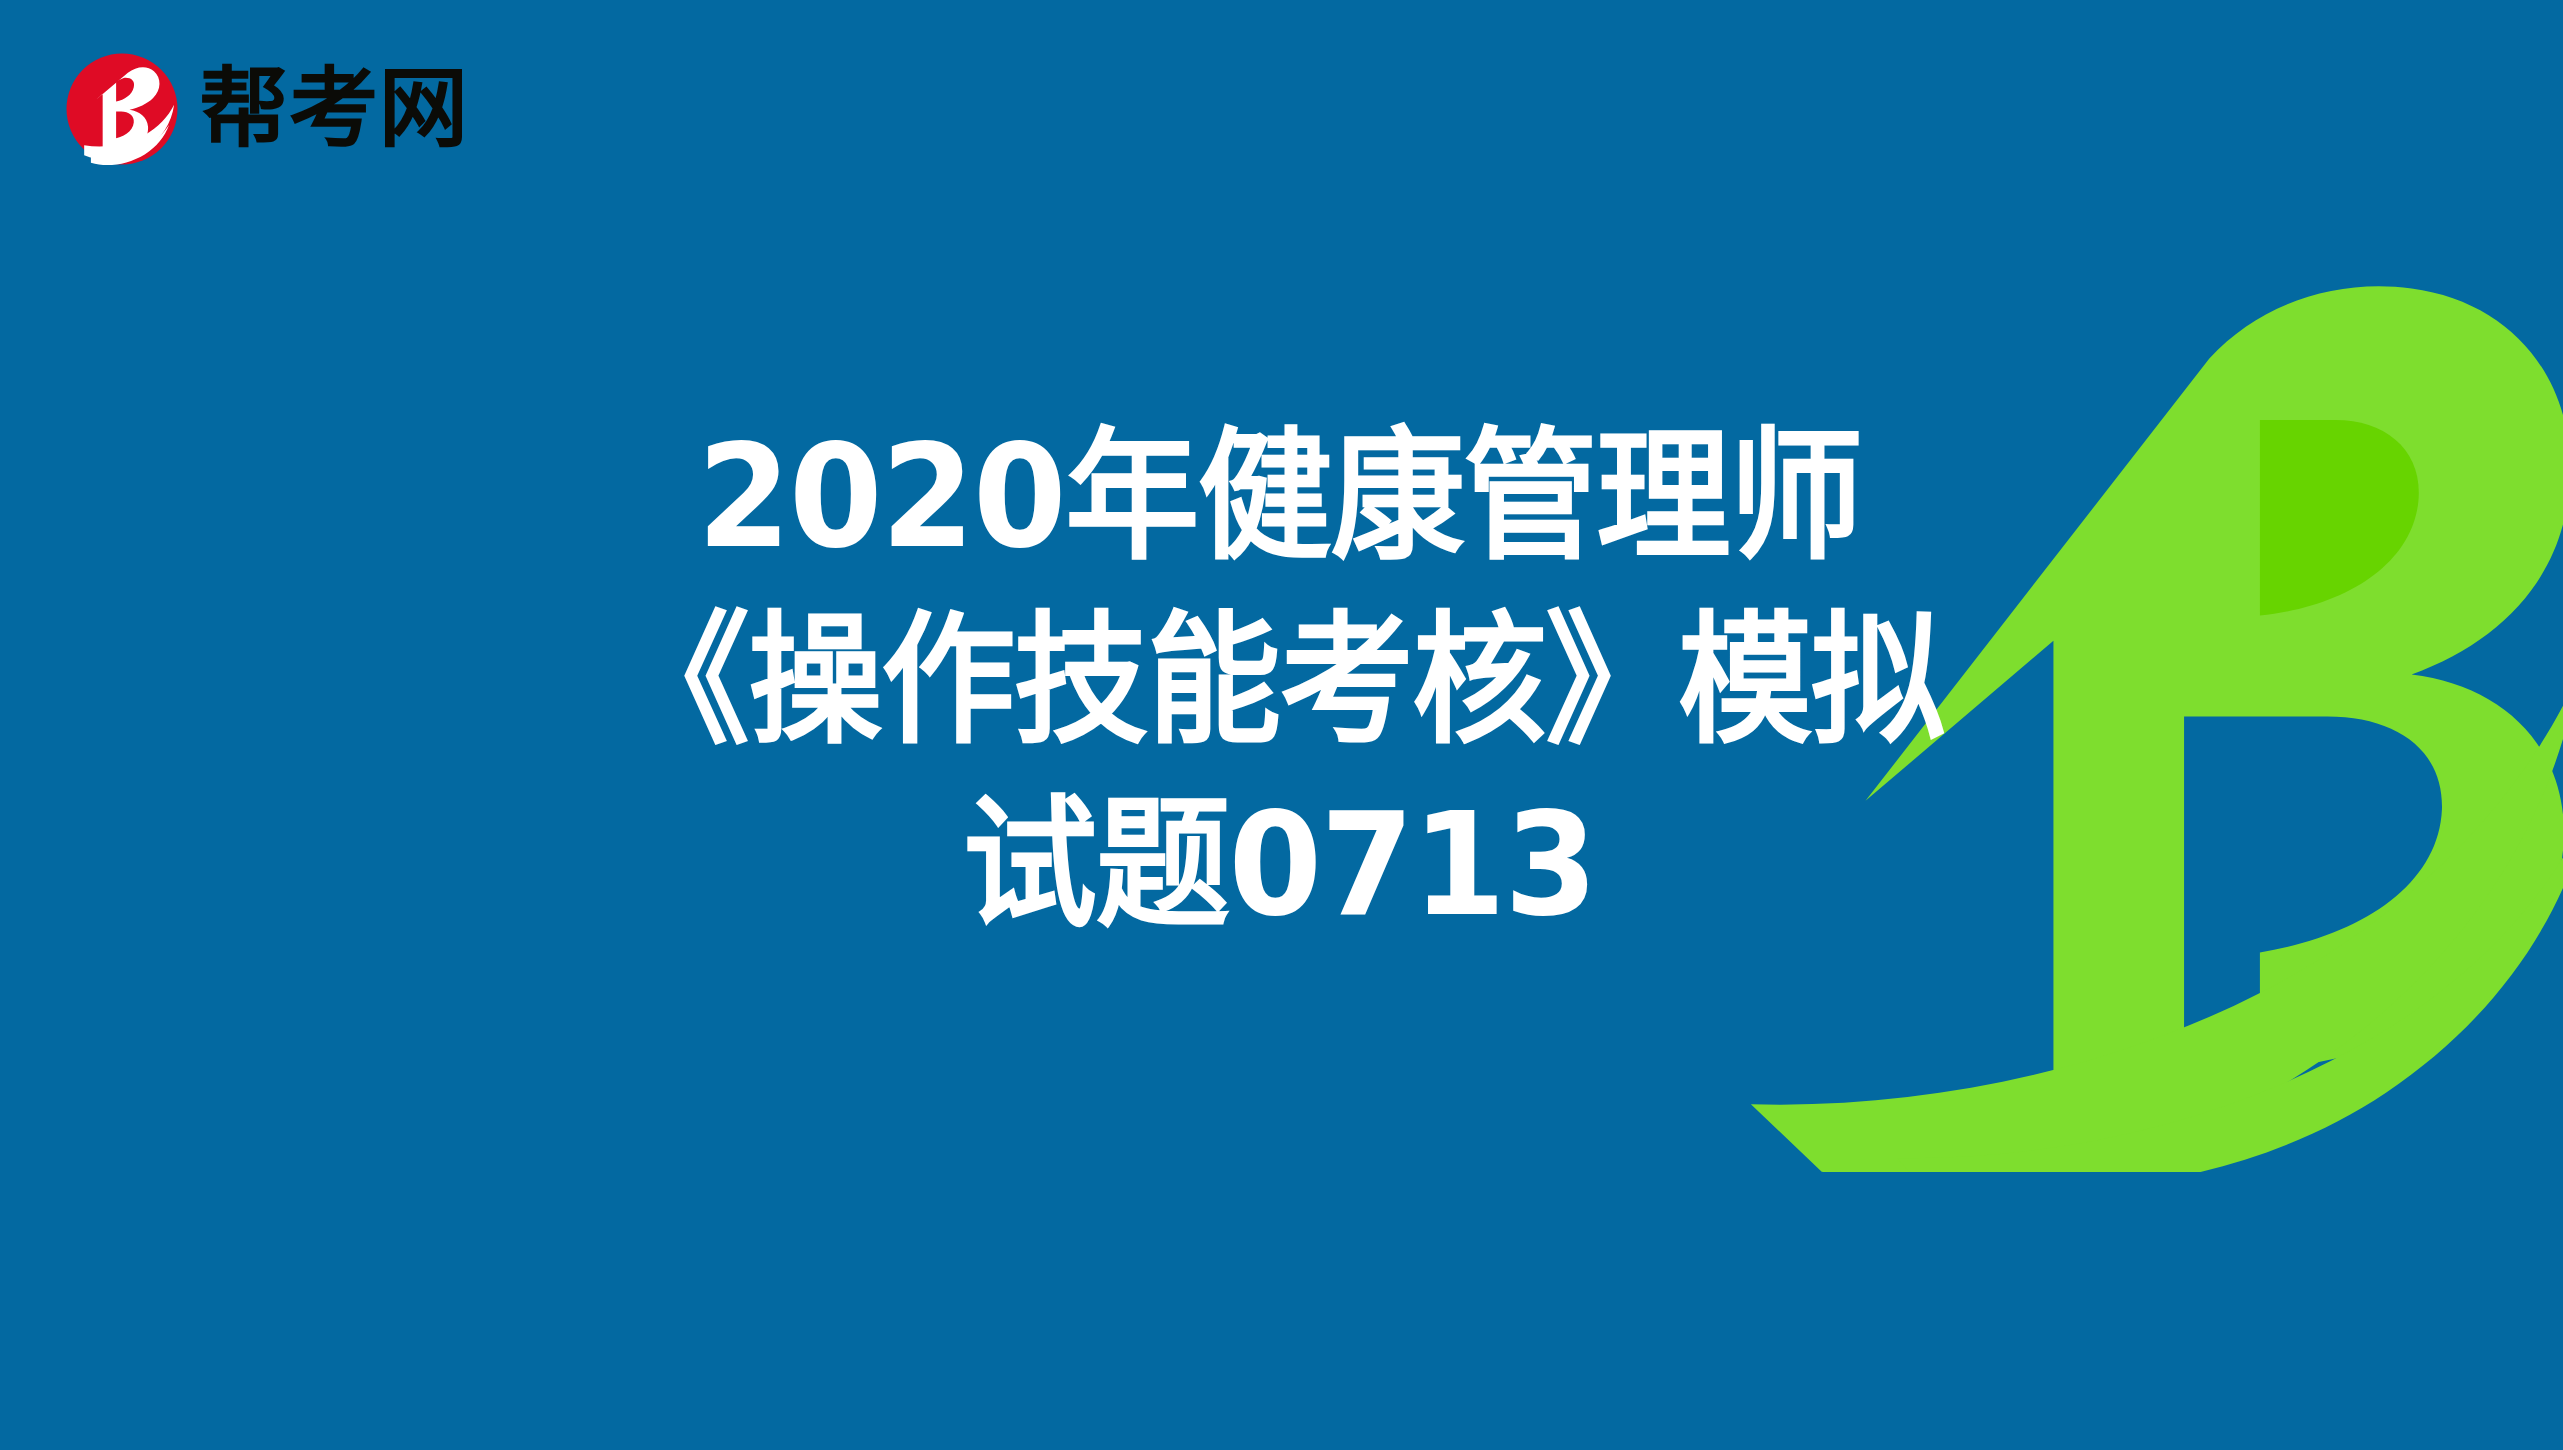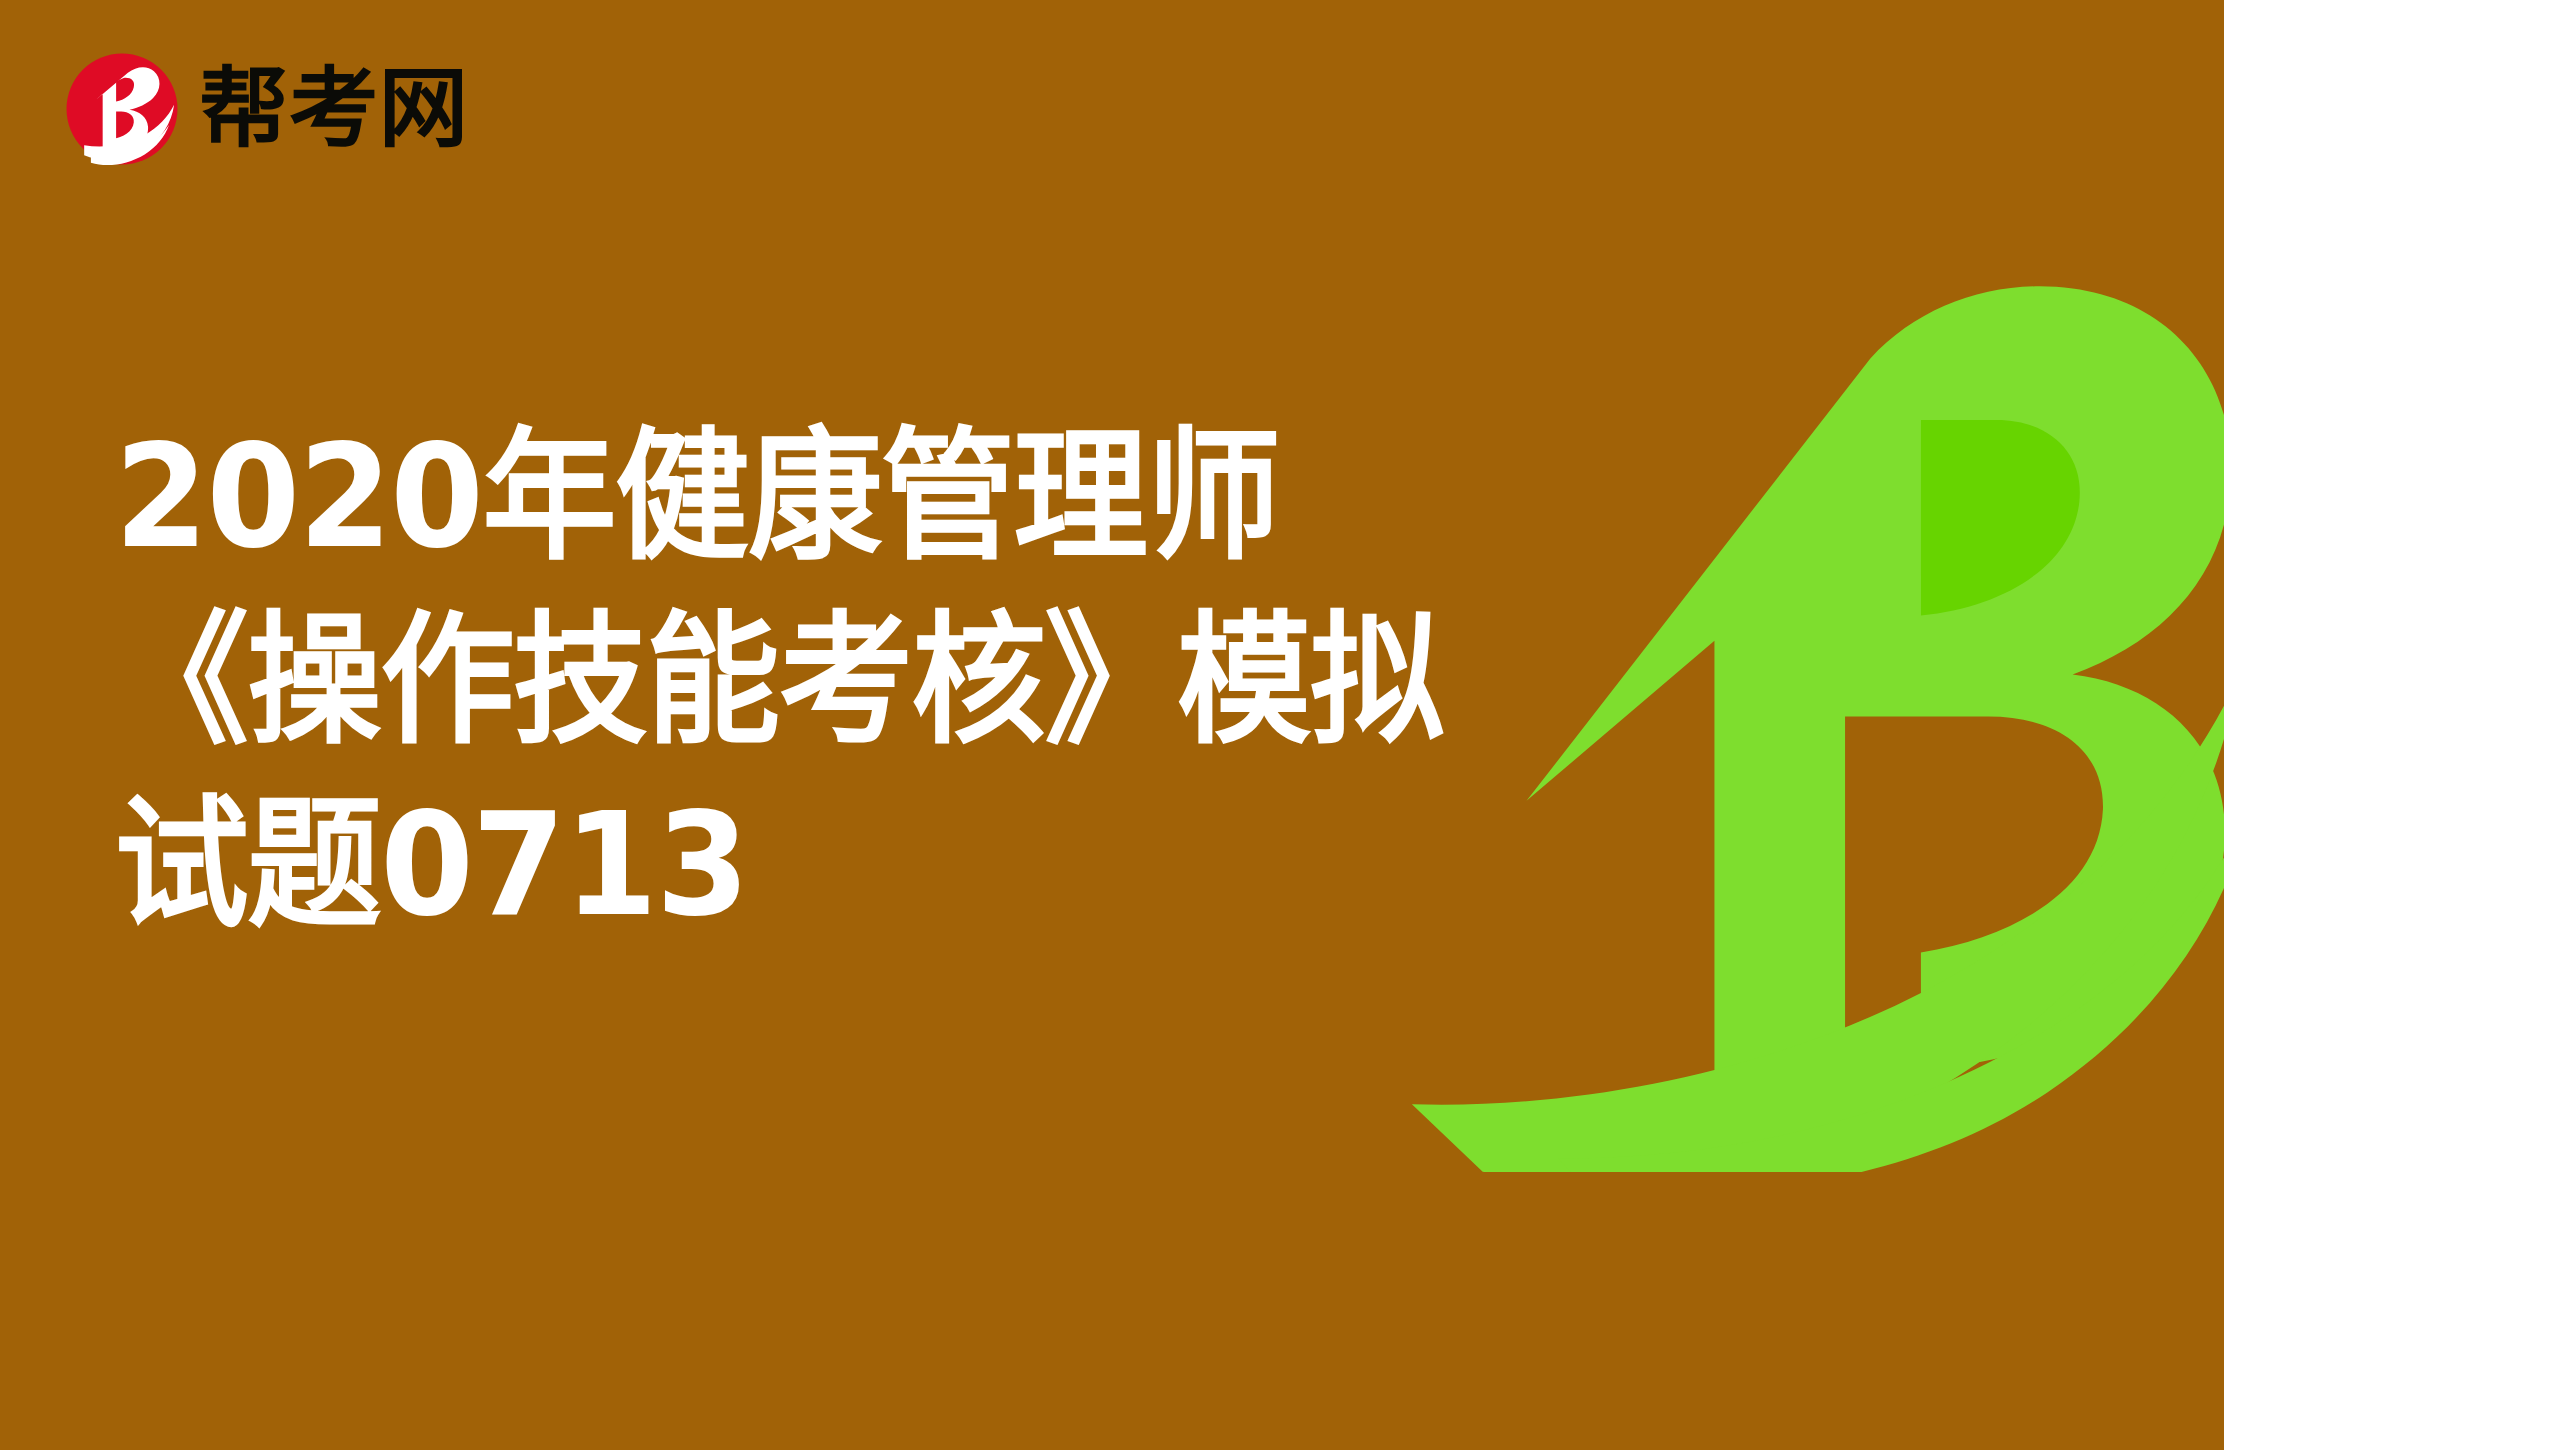--- a/index.html
+++ b/index.html
@@ -4,24 +4,24 @@
 <title>2020年健康管理师《操作技能考核》模拟试题0713</title>
 <style>
   html, body {
     margin: 0;
     padding: 0;
     background: #ffffff;
   }
 
   #poster {
     position: relative;
-    width: 2224px;
+    width: 2563px;
     height: 1450px;
     overflow: hidden;
-    background: #a16207;
+    background: #0369a1;
     font-family: "Liberation Sans", "DejaVu Sans", sans-serif;
     text-decoration: underline;
     -webkit-font-smoothing: antialiased;
   }
 
   
   .watermark {
     position: absolute;
     right: -34px;
     top: 278px;
@@ -64,21 +64,21 @@
     transform-origin: left center;
   }
 
   
   .headline {
     position: absolute;
     left: 0;
     right: 4px;
     top: 405px;
     z-index: 2;
-    text-align: left;
+    text-align: center;
     color: #ffffff;
     font-weight: 700;
     font-size: 143px;
     line-height: 184px;
     letter-spacing: -1.7px;
     font-family: "DejaVu Sans", "Liberation Sans", sans-serif;
     padding: 0 51px;
   }
   .headline .line {
     display: block;

